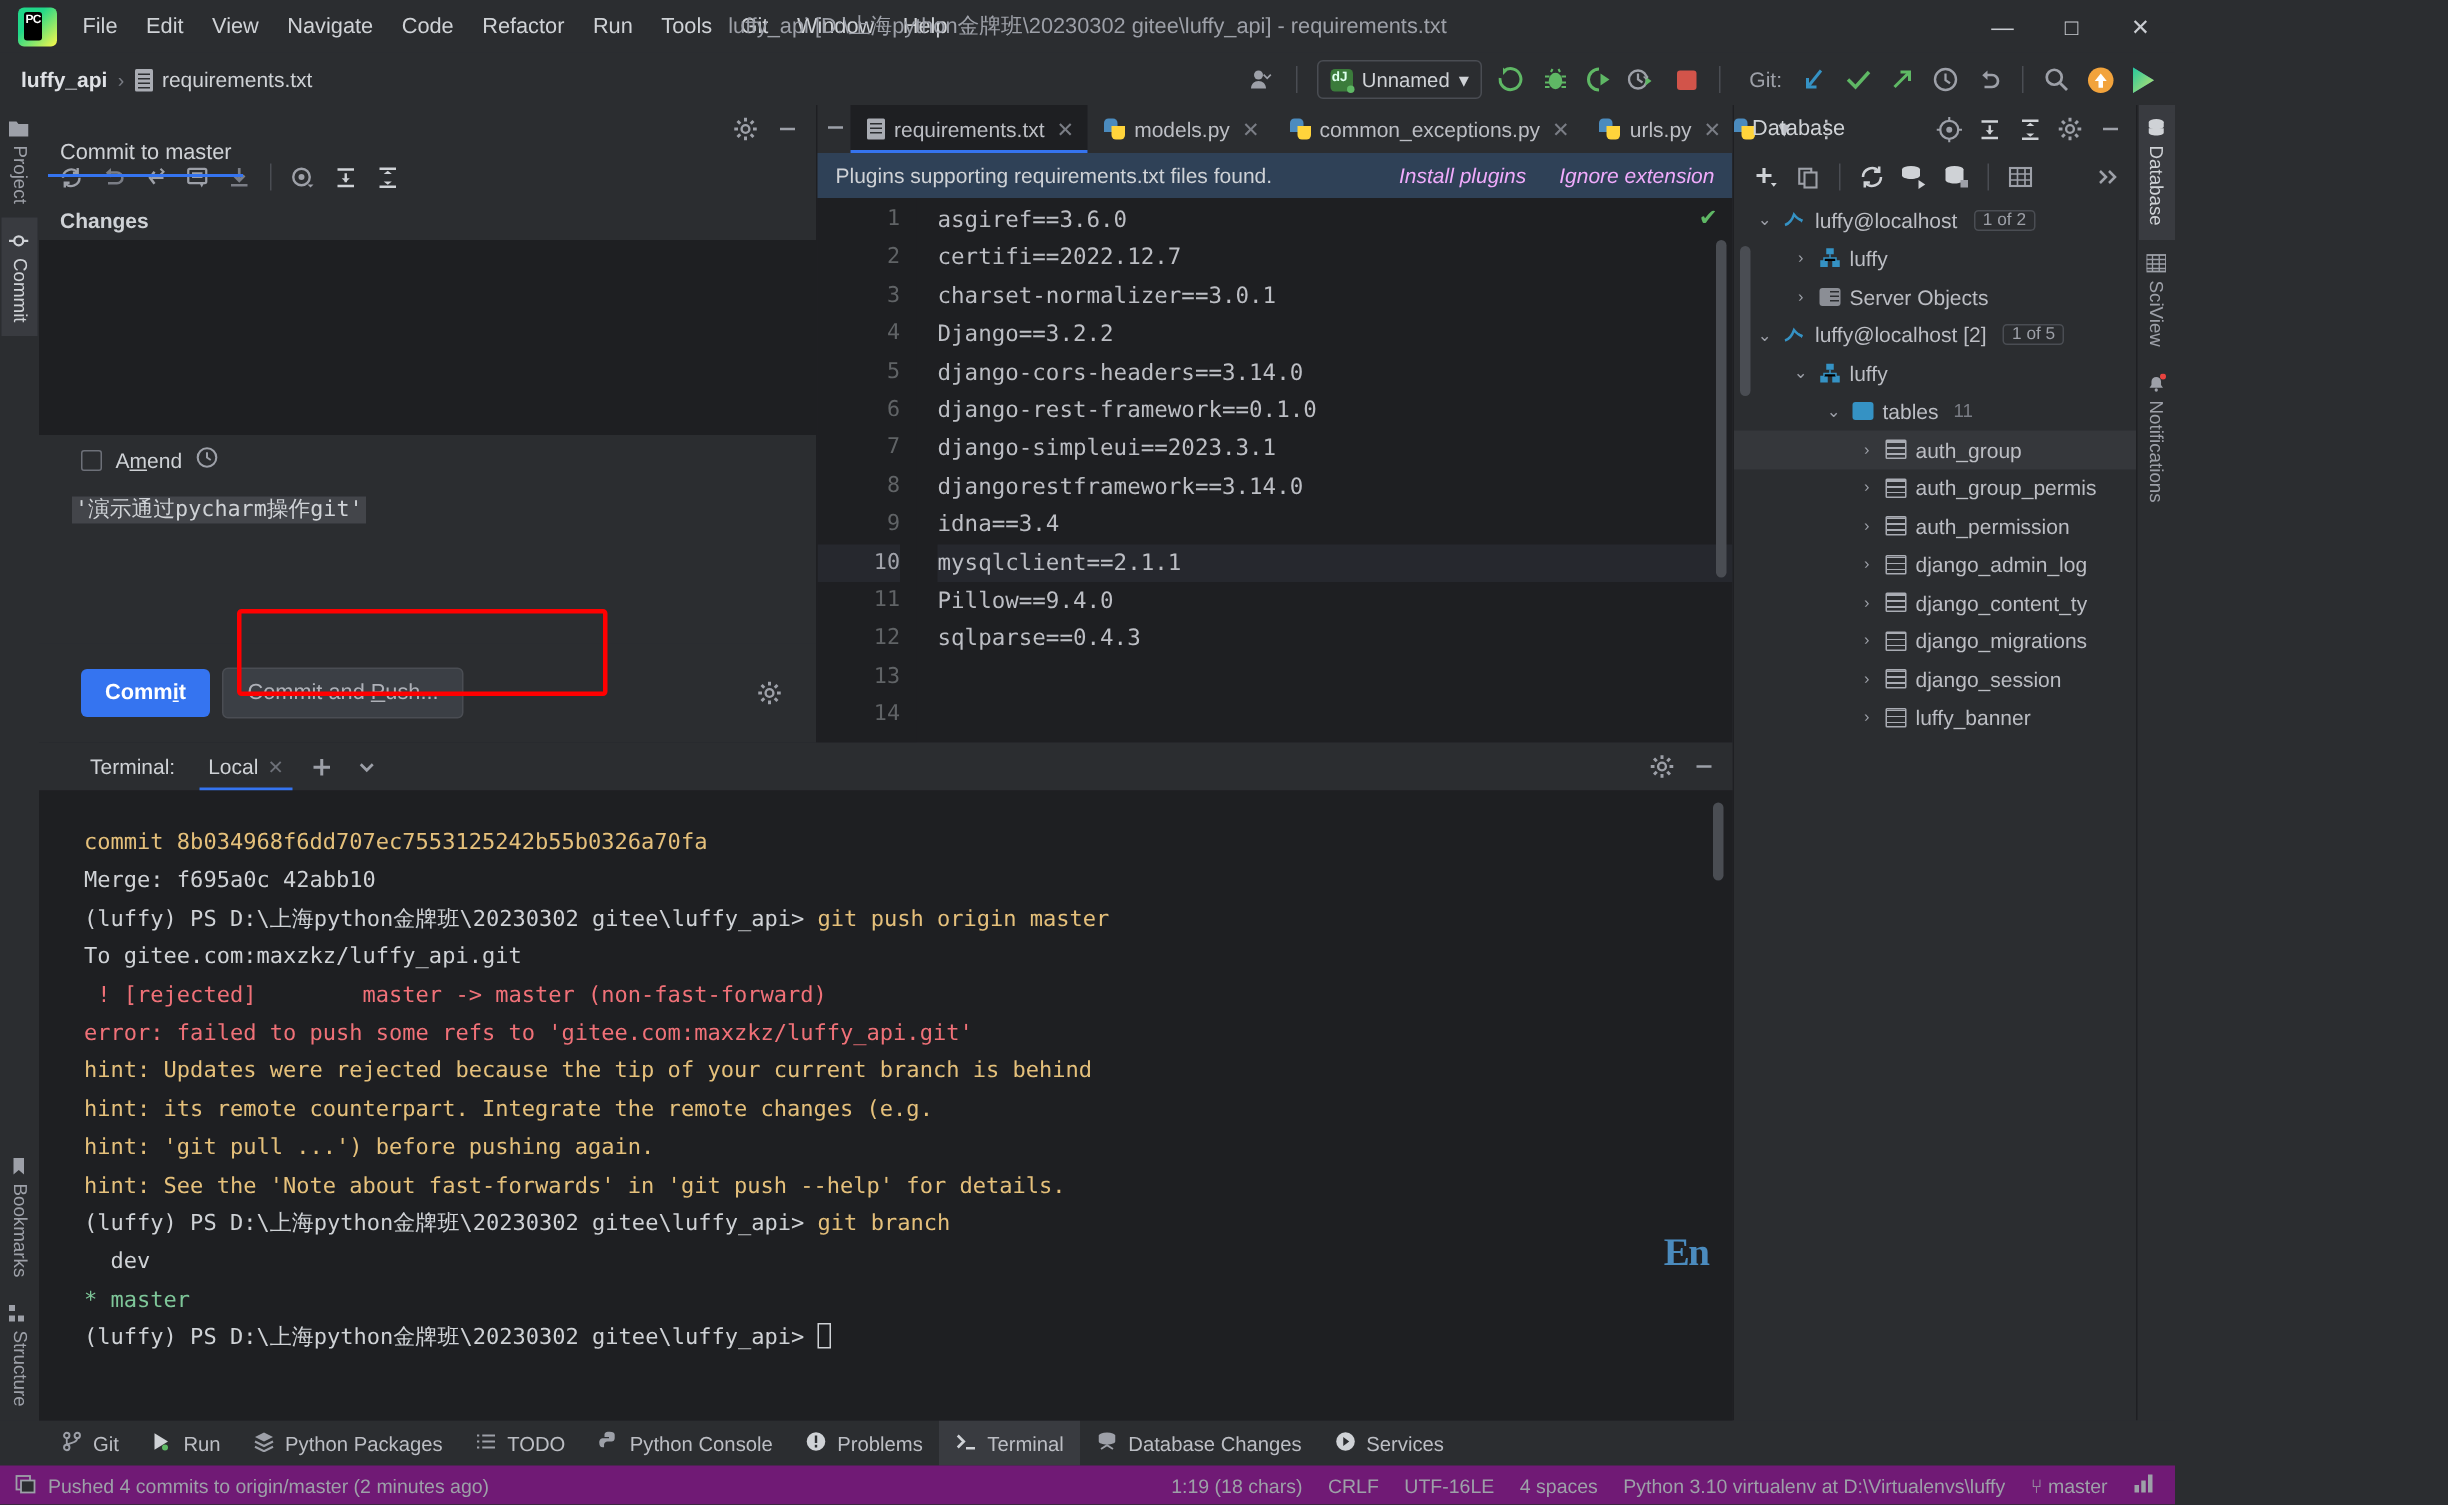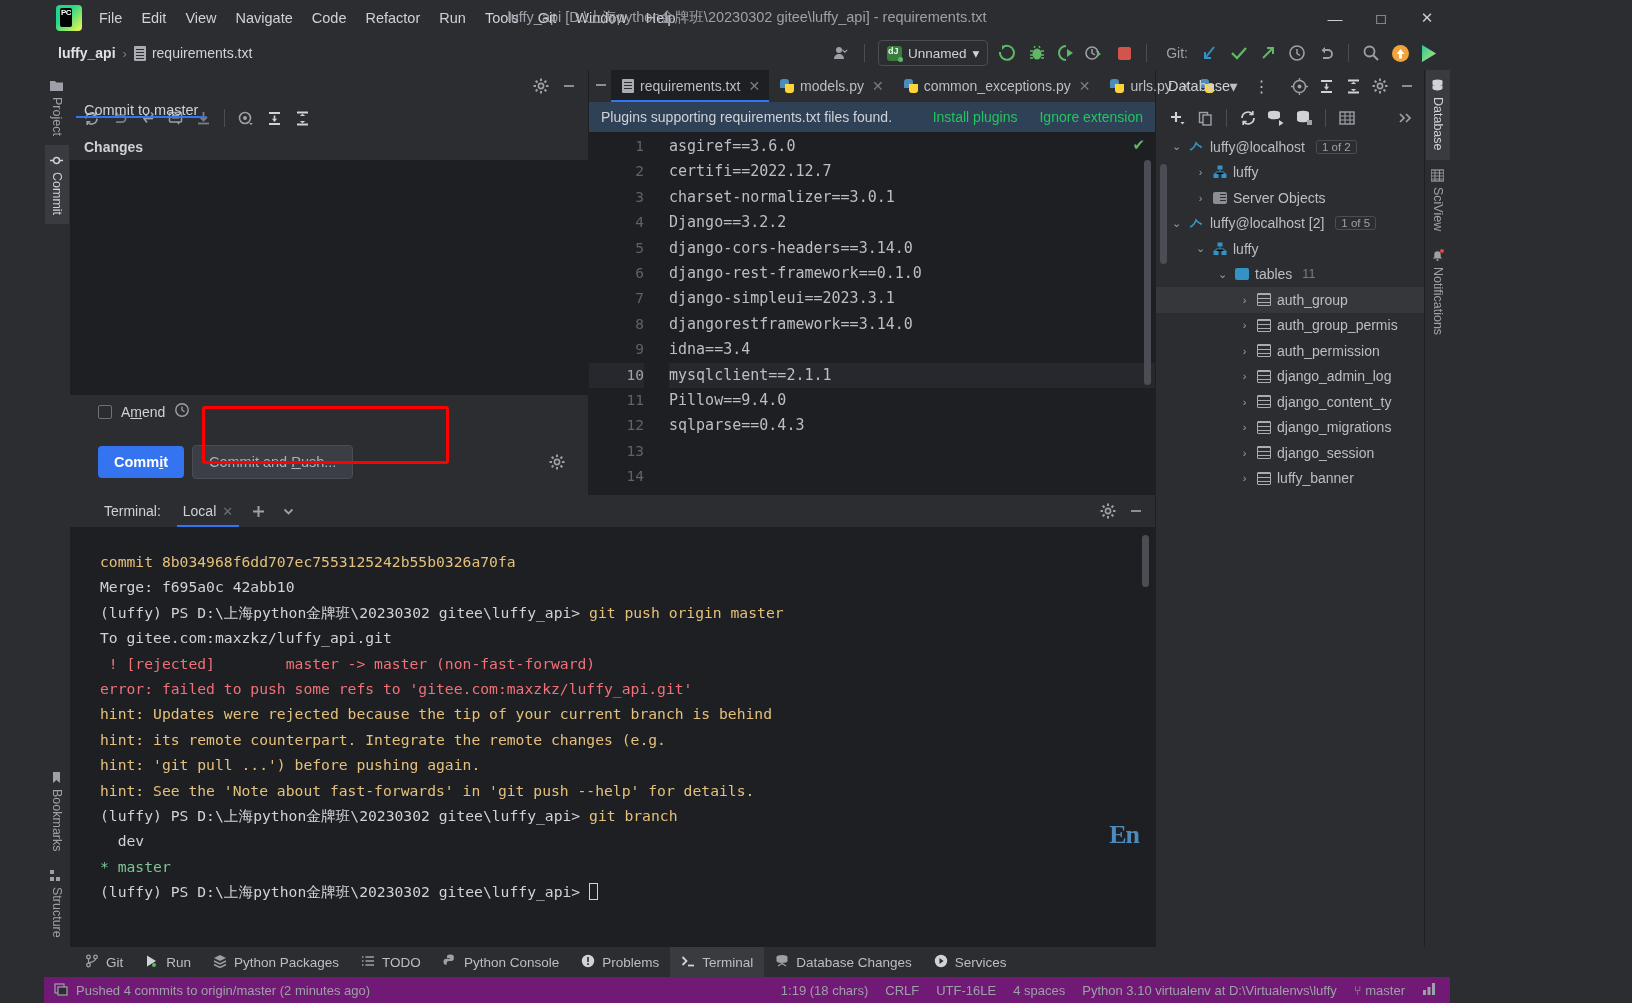--- a/index.html
+++ b/index.html
@@ -3,21 +3,21 @@
 <meta charset="utf-8">
 <style>
   * { box-sizing: border-box; margin: 0; padding: 0; }
   html, body {
     width: 1632px; height: 1003px;
     background: #2b2d30;
     font-family: "Liberation Sans", sans-serif;
     color: #bcbec4;
     overflow: hidden;
   }
-  .app { position: relative; width: 1450px; height: 1003px; display: flex; flex-direction: column; padding-left: 44px; }
+  .app { position: relative; width: 1450px; height: 1003px; display: flex; flex-direction: column; }
 
   
   .titlebar {
     height: 36px; background: #2b2d30; display: flex; align-items: center;
     flex: 0 0 36px; position: relative; border-bottom: 1px solid #2b2d30;
   }
   .pc-logo { width: 26px; height: 26px; margin: 0 8px 0 12px; position: relative; flex: 0 0 26px; }
   .pc-logo .sq { position:absolute; inset:0; border-radius:4px;
      background: linear-gradient(135deg,#21d789 0%, #21d789 35%, #fcf84a 100%); }
   .pc-logo .inner { position:absolute; left:4px; top:3px; width:12px; height:19px; background:#000; border-radius:2px; }
@@ -80,21 +80,21 @@
   .upper { flex: 0 0 425px; display: flex; min-height: 0; }
 
   
   .commit-panel {
     flex: 0 0 519px; background: #2b2d30; display: flex; flex-direction: column;
     border-right: 1px solid #1e1f22; min-width:0;
   }
   .cp-head { height: 32px; display: flex; align-items: center; position: relative; flex:0 0 32px; }
   .cp-tab {
     font-size: 14.5px; color: #cfd2d6; padding: 0 14px; height: 32px;
-    display: flex; align-items: flex-end; position: relative; margin-top: 32px;
+    display: flex; align-items: center; position: relative; margin-top: 32px;
   }
   .cp-tab:after { content:""; position:absolute; left:6px; right:6px; bottom:0; height:2px; background:#3574f0; }
   .cp-head-right { position: absolute; right: 6px; display: flex; gap: 2px; align-items:center; }
   .ic-btn { width: 26px; height: 24px; display:flex;align-items:center;justify-content:center;border-radius:4px; }
   .cp-toolbar {
     height: 32px; flex: 0 0 32px; display: flex; align-items: center; gap: 2px; padding-left: 8px;
     background: #2b2d30;
   }
   .cp-changes-hd {
     flex: 0 0 26px; display:flex; align-items:center; padding-left: 14px;
@@ -148,21 +148,21 @@
   .txt-ic { width:12px;height:14px;background:#a9acb3;border-radius:1px;flex:0 0 12px;position:relative;}
   .txt-ic:after{content:"";position:absolute;left:2px;top:3px;width:8px;height:1px;background:#2b2d30;
     box-shadow:0 3px 0 #2b2d30,0 6px 0 #2b2d30;}
   .tabs-right { margin-left:auto; display:flex; align-items:center; gap:2px; padding-right:4px; }
 
   .notif-bar {
     height: 30px; flex: 0 0 30px; background: #2f4157; display: flex; align-items: center;
     padding: 0 12px; font-size: 14px; color: #cfd2d6;
   }
   .notif-links { margin-left: auto; display: flex; gap: 22px; }
-  .notif-links a { color: #22c55e; text-decoration: none; cursor: pointer; }
+  .notif-links a { color: #f0abfc; text-decoration: none; cursor: pointer; font-style: italic; }
 
   .code-area { flex: 1 1 auto; display: flex; position: relative; min-height: 0; overflow: hidden; }
   .gutter {
     flex: 0 0 66px; background: #1e1f22; text-align: right; padding-right: 11px;
     font-family: "DejaVu Sans Mono", monospace; font-size: 14.5px; color: #606366;
     padding-top: 2px;
   }
   .gutter div { height: 25.4px; line-height: 25.4px; }
   .gutter div.cur { background: #26282e; color: #a1a3ab; }
   .code {
@@ -540,20 +540,23 @@
             <span class="chk"></span>
             <span class="amend-label">A<u>m</u>end</span>
             <span>
               <svg width="16" height="16" viewBox="0 0 16 16">
                   <circle cx="8" cy="8" r="6.2" stroke="#9da0a8" stroke-width="1.4" fill="none"></circle>
                   <path d="M8 4.5V8l2.5 1.7" stroke="#9da0a8" stroke-width="1.3" fill="none"></path>
                 </svg>
             </span>
           </div>
 
+          <div class="cp-msg">
+            <span class="sel">'演示通过pycharm操作git'</span>
+          </div>
 
           <div class="cp-buttons">
             <button class="btn-commit">Comm<u>i</u>t</button>
             <button class="btn-push">Commit and <u>P</u>ush...</button>
             <div class="redbox"></div>
             <div class="ic-btn cp-gear">
               <svg width="16" height="16" viewBox="0 0 16 16">
                   <circle cx="8" cy="8" r="2.6" stroke="#9da0a8" stroke-width="1.6" fill="none"></circle>
                   <g stroke="#9da0a8" stroke-width="2">
                     <path d="M8 0.5v2.5M8 13v2.5M0.5 8h2.5M13 8h2.5M2.7 2.7l1.8 1.8M11.5 11.5l1.8 1.8M13.3 2.7l-1.8 1.8M4.5 11.5l-1.8 1.8"></path>

